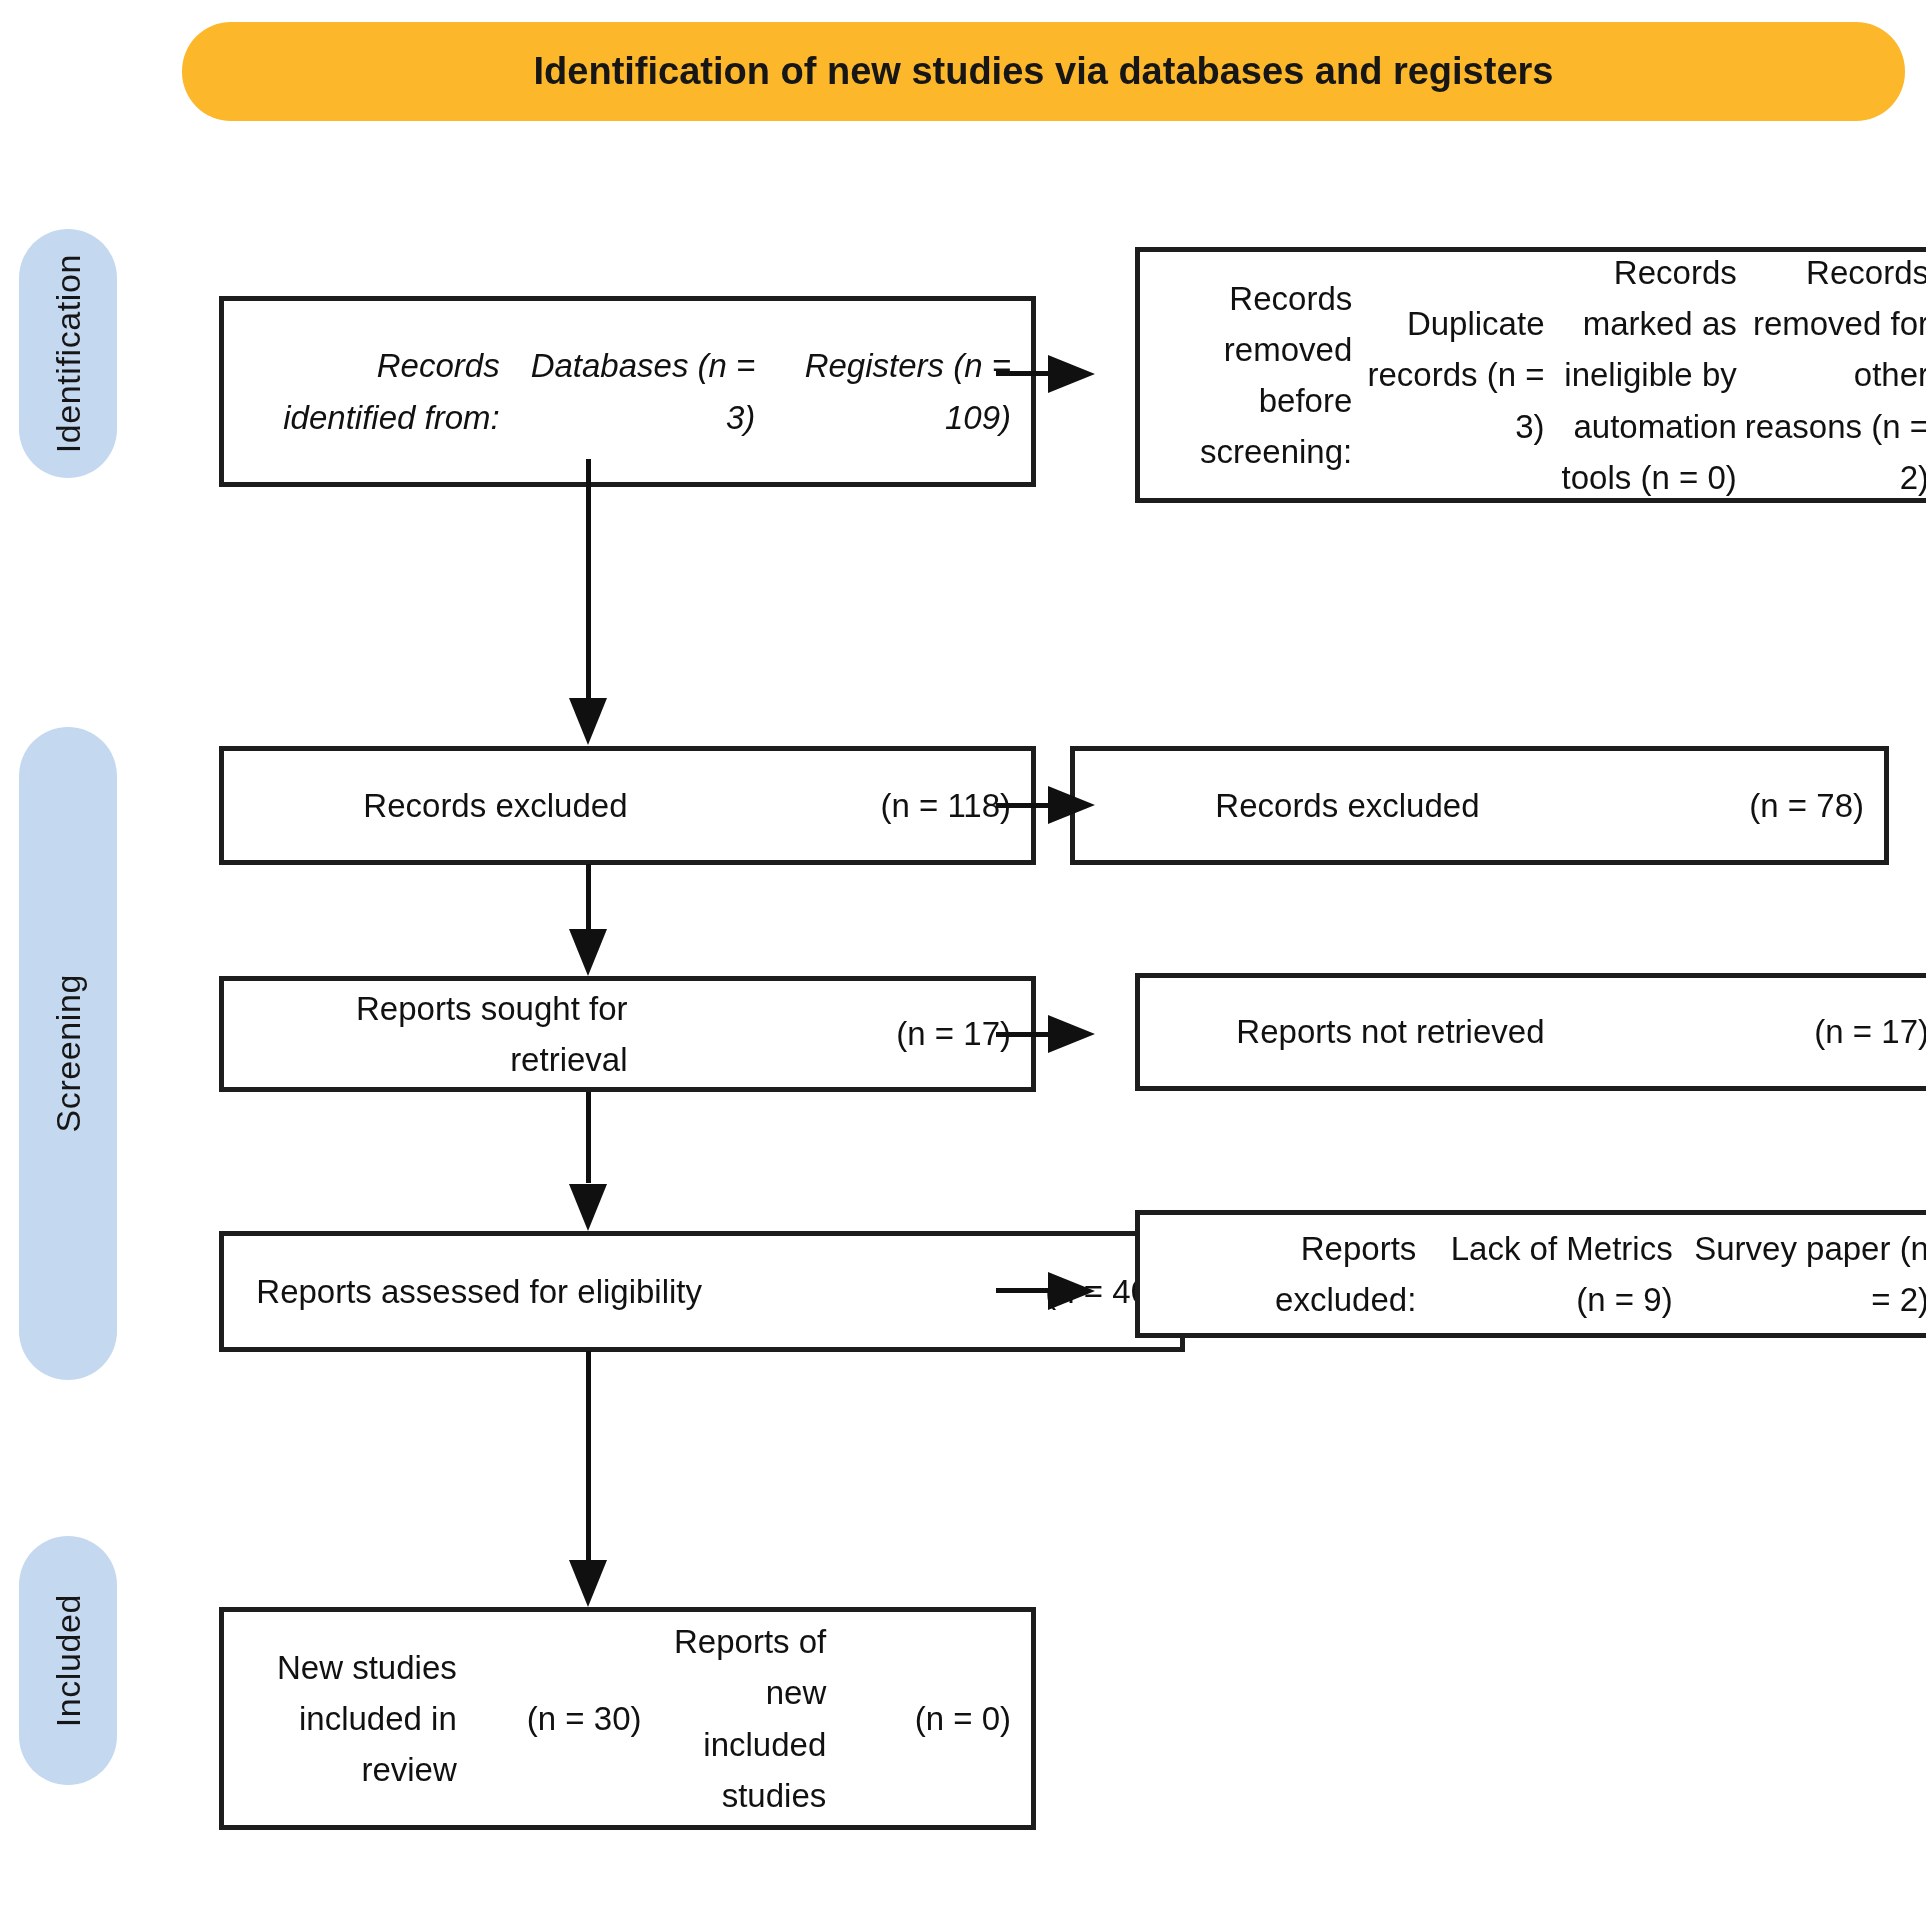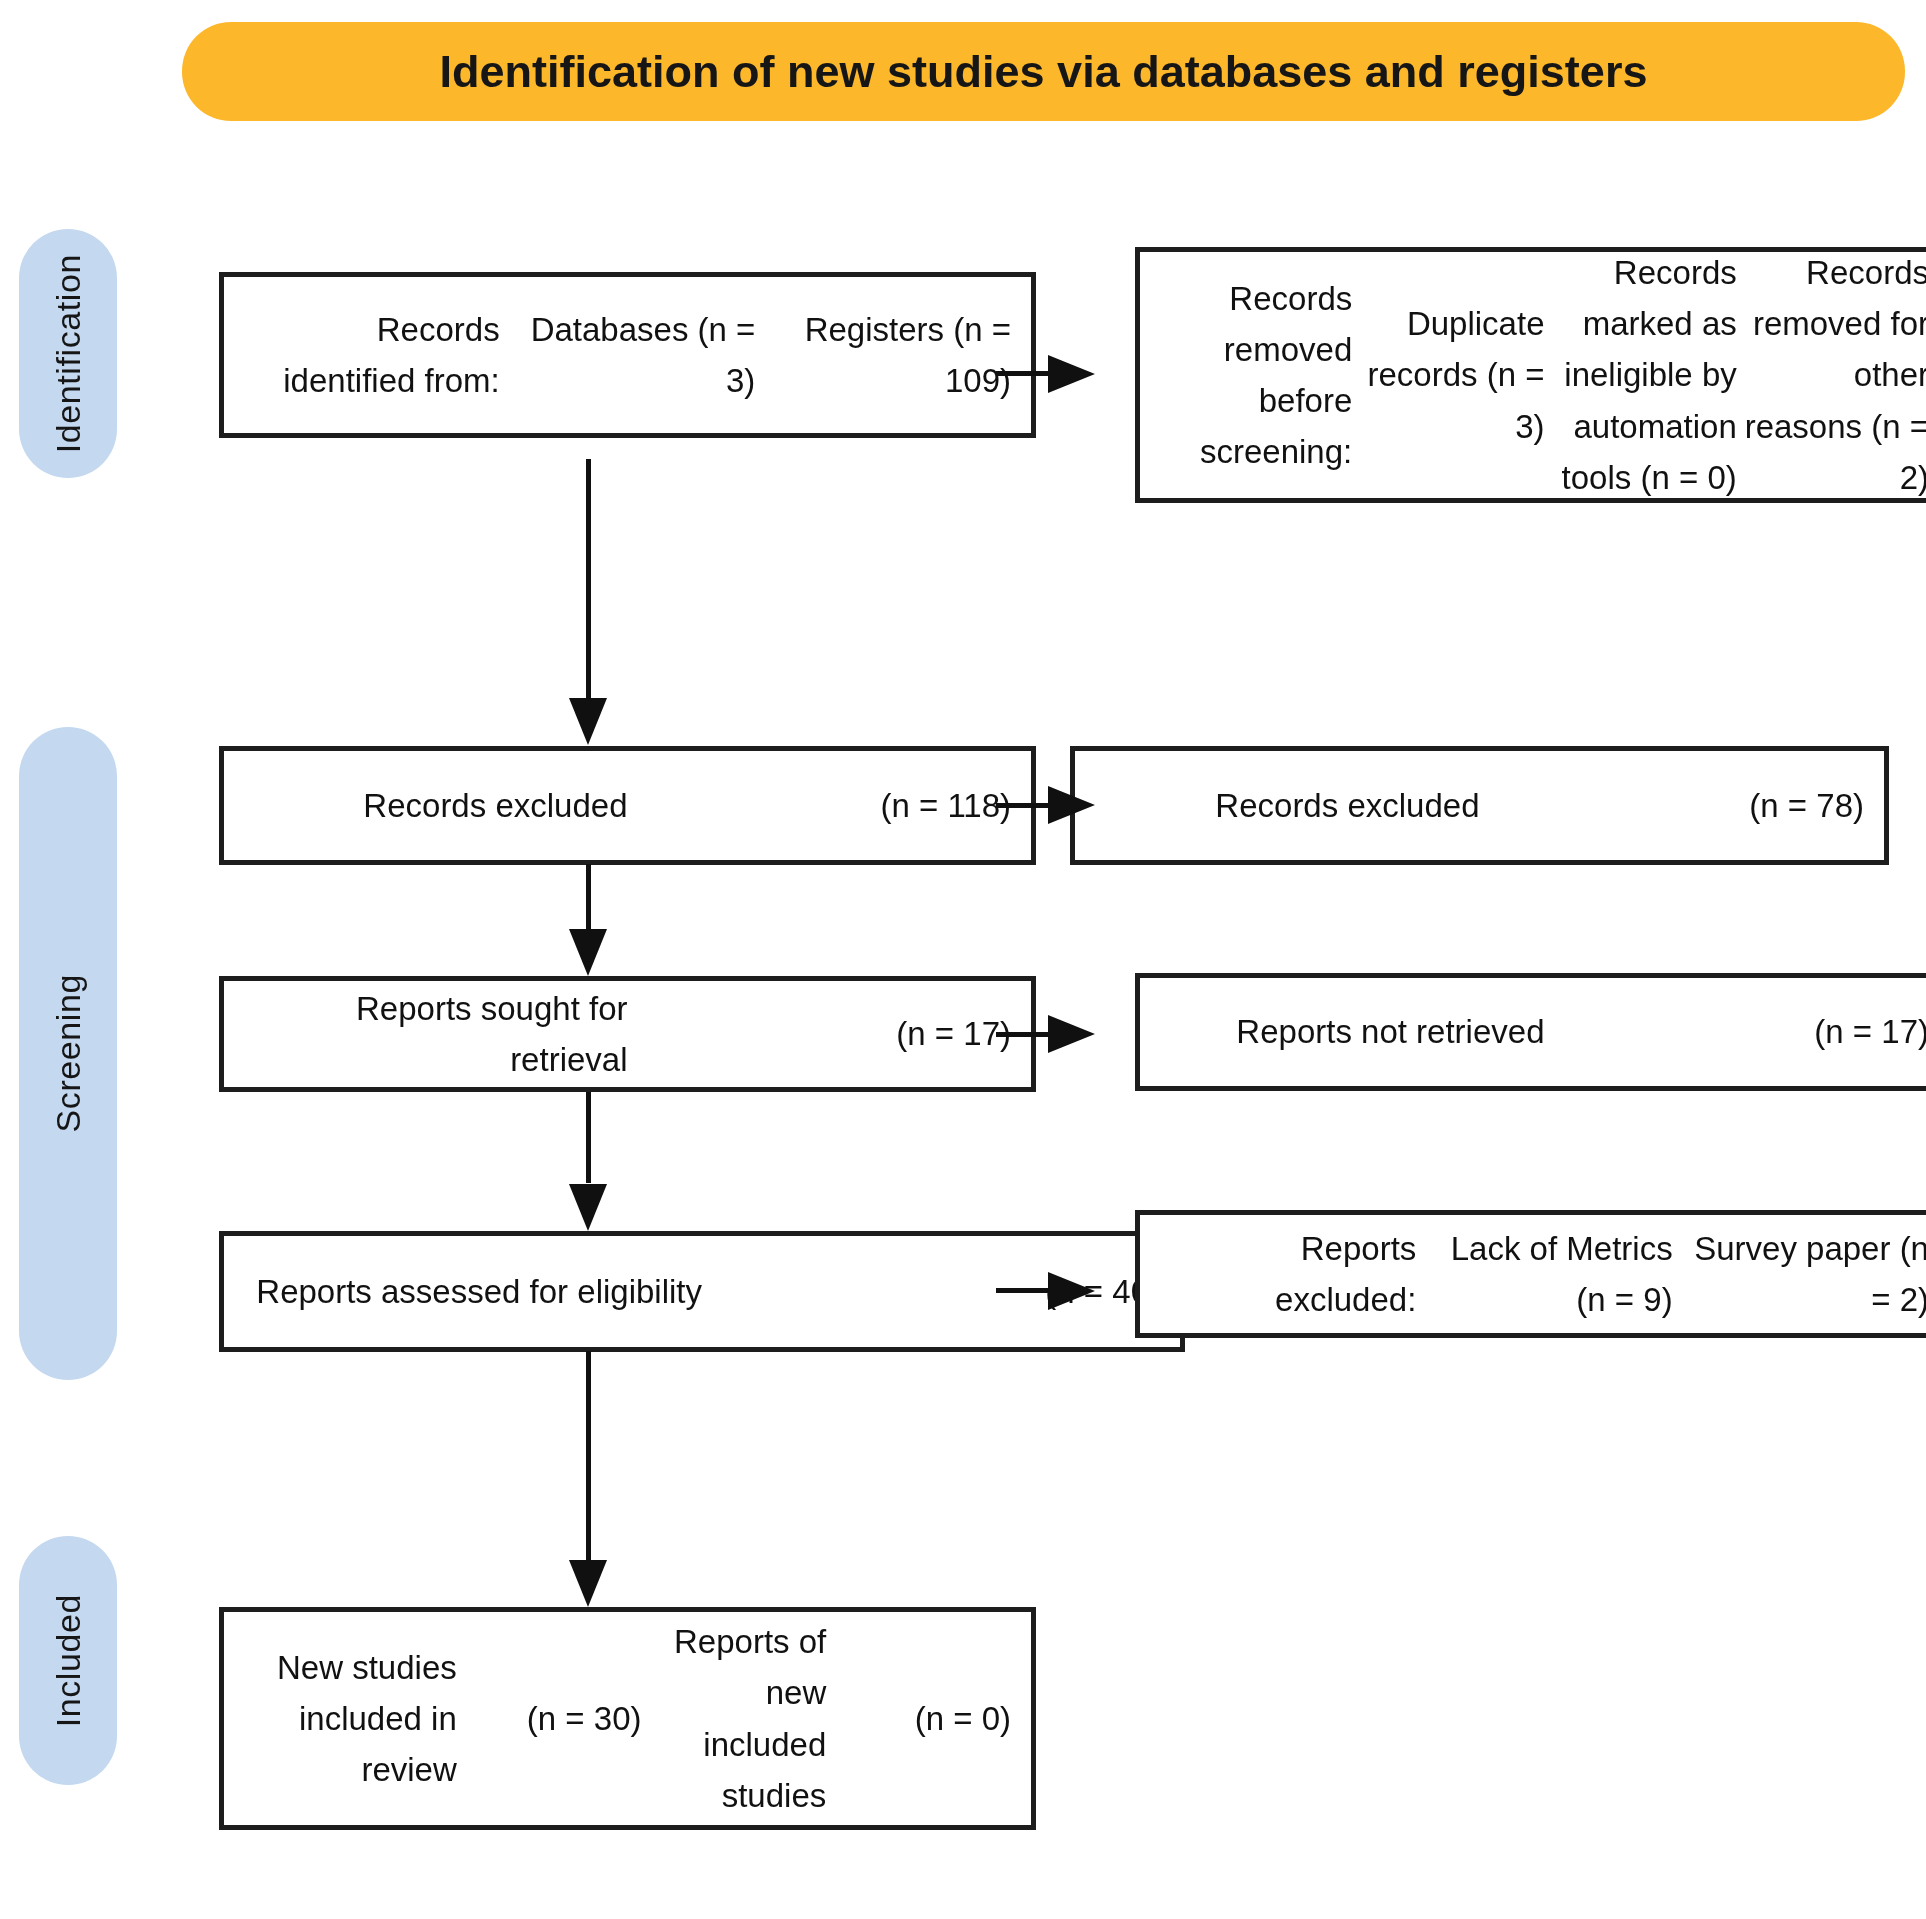--- a/index.html
+++ b/index.html
@@ -19,21 +19,21 @@
     color:var(--text);
     overflow:hidden;
   }
   .banner{
     position:absolute;
     left:182px; top:22.3px;
     width:1723px; height:99px;
     background:var(--banner);
     border-radius:49px;
     display:flex; align-items:center; justify-content:center;
-    font-size:45px; font-weight:bold;
+    font-size:38px; font-weight:bold;
     color:#161616;
   }
   .pill{
     position:absolute;
     left:19.4px;
     width:98px;
     background:var(--pill);
     border-radius:49px;
     display:flex; align-items:center; justify-content:center;
   }
@@ -57,21 +57,21 @@
     display:flex; 
     align-items:center; justify-content:center;
     text-align:right;
     font-size:33px;
     line-height:1.55;
     padding:3.5px 20px;
     margin-left:40px;
   }
   .box .line{width:100%;}
 
-  .b-identified       { left:179px;  top:272px;  width:817px; height:166px; }
+  .b-identified       { left:179px;  top:296px;  width:817px; height:191px;font-style:italic; }
   .b-removed          { left:1095px; top:247px;  width:819px; height:256px; }
   .b-screened         { left:179px;  top:746px; width:817px; height:119px; }
   .b-excluded         { left:1030px; top:746px; width:819px; height:119px; }
   .b-sought           { left:179px;  top:976px; width:817px; height:116px; }
   .b-notretrieved     { left:1095px; top:973px; width:819px; height:118px; }
   .b-assessed         { left:179px;  top:1231px; width:966px; height:121px; }
   .b-reportsexcluded  { left:1095px; top:1210px; width:819px; height:128px; }
   .b-includedreview   { left:179px;  top:1607px; width:817px; height:223px;padding-left:48px; }
 
   .vline{ position:absolute; width:4.7px; background:var(--arrow); }

